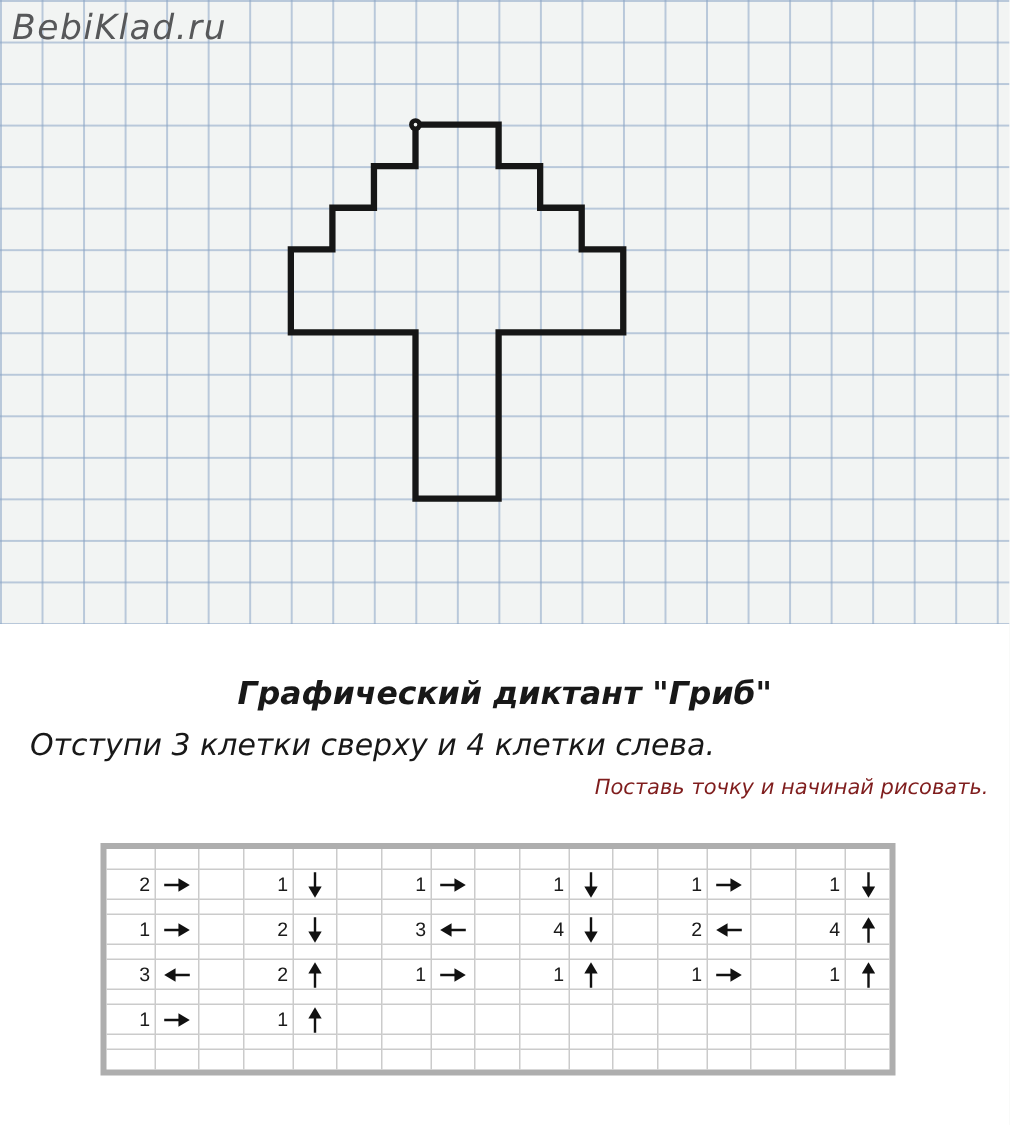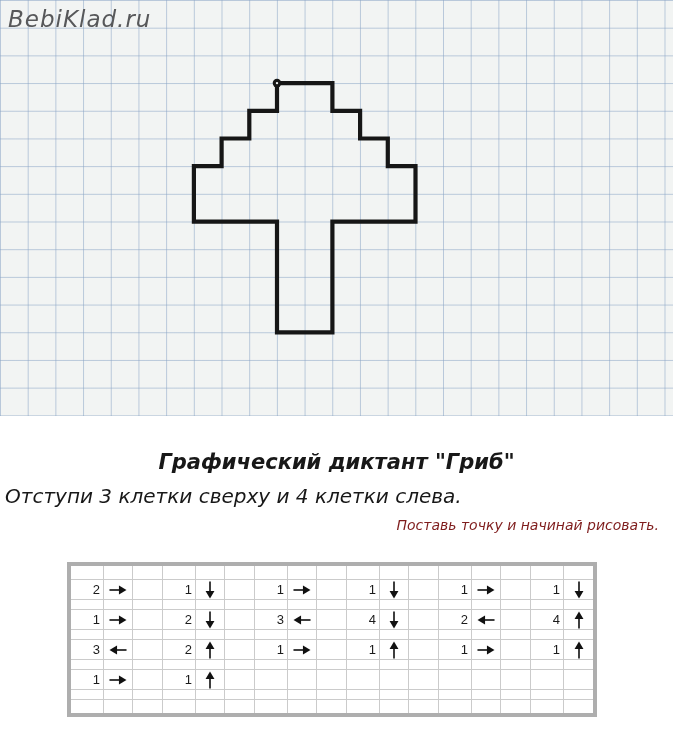--- a/index.html
+++ b/index.html
@@ -26,21 +26,21 @@
     letter-spacing:1px;white-space:nowrap;
   }
 
   
   .title{
     position:absolute;top:450px;left:0;width:673px;
     text-align:center;font-size:21px;font-weight:bold;font-style:italic;
     color:#181818;
   }
   .instr1{
-    position:absolute;top:484px;left:5px;
+    position:absolute;top:484px;left:20px;
     font-size:20px;font-style:italic;color:#181818;white-space:nowrap;
   }
   .instr2{
     position:absolute;top:517px;left:0;width:659px;
     text-align:right;font-size:14px;font-style:italic;color:#7f1d1d;white-space:nowrap;
   }
 
   
   .steps{
     position:absolute;left:67px;top:562px;

